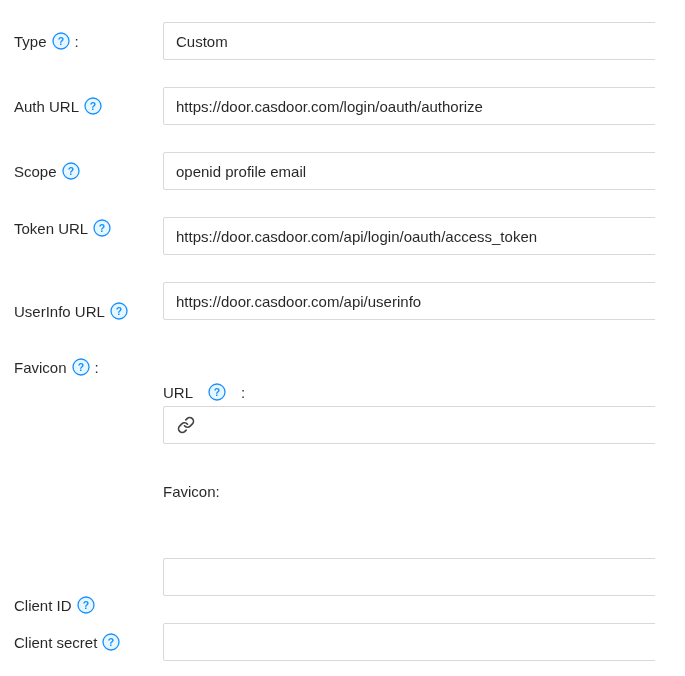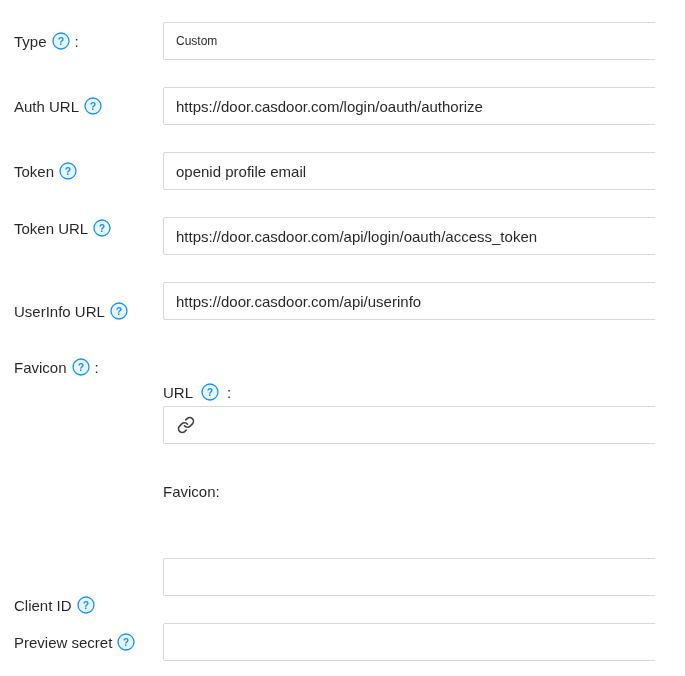--- a/index.html
+++ b/index.html
@@ -29,25 +29,25 @@
     background:#fff; box-sizing:border-box;
     display:flex; align-items:center;
   }
   .input-box input {
     flex:1; height:100%; border:0; outline:0; background:transparent;
     padding:0 12px; margin:0;
     font-family:"Liberation Sans", sans-serif;
     font-size:15px; color:rgba(0,0,0,0.85);
   }
   .input-box input.has-prefix { padding-left:9px; }
-  .select-text { padding:0 12px; font-size:12px; color:rgba(0,0,0,0.85); }
+  .select-text { padding:0 12px; font-size:15px; color:rgba(0,0,0,0.85); }
   .prefix-icon { margin-left:13px; display:inline-flex; align-items:center; }
   .sub-label {
     position:absolute; left:163px; height:20px;
-    display:flex; align-items:center; gap:8px;
+    display:flex; align-items:center; gap:15px;
     font-size:15px; color:rgba(0,0,0,0.85); white-space:nowrap;
   }
 </style>
 </head>
 <body>
 
 <div class="screen">
 
   <div class="row-label" style="top:22px">
     <span>Type</span>
@@ -71,21 +71,21 @@
           <text x="9" y="13" text-anchor="middle" font-size="10.5" font-weight="bold" fill="#1890ff" font-family="Liberation Sans, sans-serif">?</text>
         </svg>
       </span>
     <span class="label-suffix"></span>
   </div>
   <div class="input-box" style="top:87px">
     <input type="text" value="https://door.casdoor.com/login/oauth/authorize" style="">
   </div>
 
   <div class="row-label" style="top:152px">
-    <span>Token</span>
+    <span>Scope</span>
     <span class="help-icon">
         <svg width="18" height="18" viewBox="0 0 18 18">
           <circle cx="9" cy="9" r="8" fill="#e6f7ff" stroke="#1890ff" stroke-width="1.3"></circle>
           <text x="9" y="13" text-anchor="middle" font-size="10.5" font-weight="bold" fill="#1890ff" font-family="Liberation Sans, sans-serif">?</text>
         </svg>
       </span>
     <span class="label-suffix"></span>
   </div>
   <div class="input-box" style="top:152px">
     <input type="text" value="openid profile email" style="">
@@ -163,21 +163,21 @@
           <text x="9" y="13" text-anchor="middle" font-size="10.5" font-weight="bold" fill="#1890ff" font-family="Liberation Sans, sans-serif">?</text>
         </svg>
       </span>
     <span class="label-suffix"></span>
   </div>
   <div class="input-box" style="top:558px">
     <input type="text" value="" style="">
   </div>
 
   <div class="row-label" style="top:623px">
-    <span>Preview secret</span>
+    <span>Client secret</span>
     <span class="help-icon">
         <svg width="18" height="18" viewBox="0 0 18 18">
           <circle cx="9" cy="9" r="8" fill="#e6f7ff" stroke="#1890ff" stroke-width="1.3"></circle>
           <text x="9" y="13" text-anchor="middle" font-size="10.5" font-weight="bold" fill="#1890ff" font-family="Liberation Sans, sans-serif">?</text>
         </svg>
       </span>
     <span class="label-suffix"></span>
   </div>
   <div class="input-box" style="top:623px">
     <input type="text" value="" style="">

